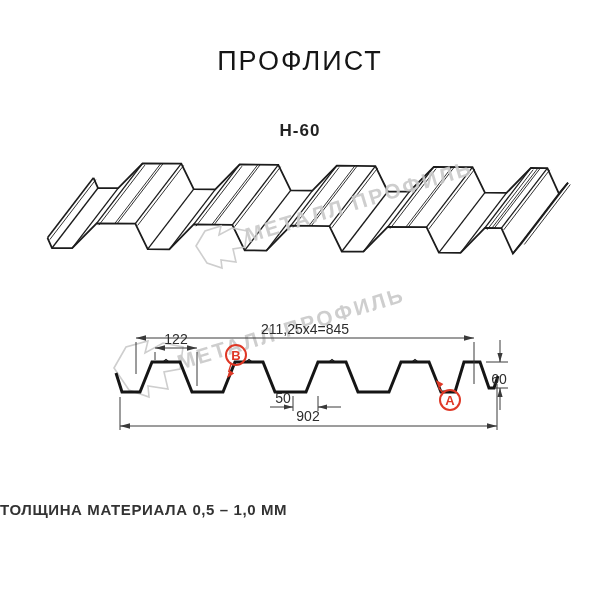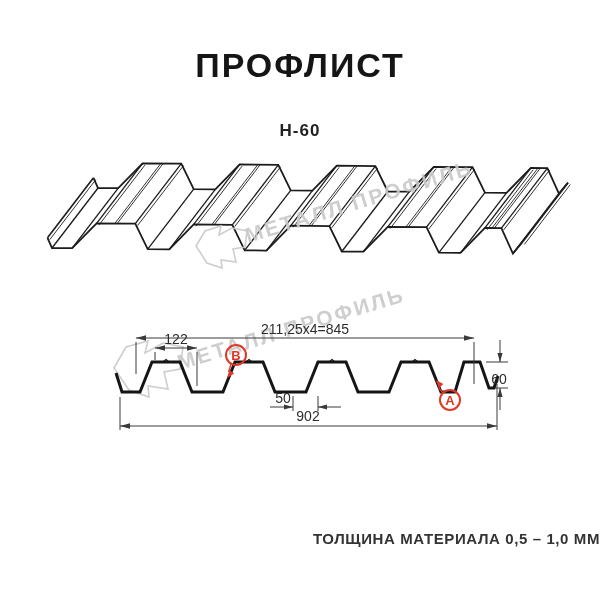--- a/index.html
+++ b/index.html
@@ -1,22 +1,22 @@
 <!DOCTYPE html>
 <html style="--red: #df3826; --line: #1c1c1c; --wm: #c9c9c9;"><head>
 <meta charset="utf-8">
 <style>
   html,body{margin:0;padding:0;background:#ffffff;}
   .page{position:relative;width:600px;height:600px;background:#fff;overflow:hidden;
         font-family:"Liberation Sans","DejaVu Sans",sans-serif;}
   .title{position:absolute;top:46px;left:0;width:600px;text-align:center;
-         font-size:34px;font-weight:700;letter-spacing:2px;color:#151515;}
+         font-size:27px;font-weight:400;letter-spacing:2px;color:#151515;}
   .subtitle{position:absolute;top:92px;left:0;width:600px;text-align:center;
          font-size:17px;font-weight:600;letter-spacing:1px;color:#222;margin-top:29px;}
-  .footer{position:absolute;top:530px;left:0;width:600px;text-align:right;
+  .footer{position:absolute;top:501px;left:0;width:600px;text-align:left;
          font-size:15px;font-weight:700;letter-spacing:.6px;color:#333;}
   svg{position:absolute;left:0;top:130px;}
   .iso-line{stroke:var(--line,#1c1c1c);fill:none;}
   .wm-text{fill:var(--wm,#c9c9c9);font-size:21px;font-weight:700;letter-spacing:2.5px;opacity:.9;}
   .wm-logo{stroke:var(--wm,#c9c9c9);fill:none;stroke-width:1.6;opacity:.9;}
   .sect{stroke:#151515;stroke-width:3;fill:none;stroke-linejoin:miter;}
   .tick{stroke:#151515;stroke-width:1.2;fill:none;}
   .dim{stroke:#3a3a3a;stroke-width:1;fill:none;}
   .ah{fill:#3a3a3a;stroke:none;}
   .dimtxt{fill:#2d2d2d;font-size:14px;}

